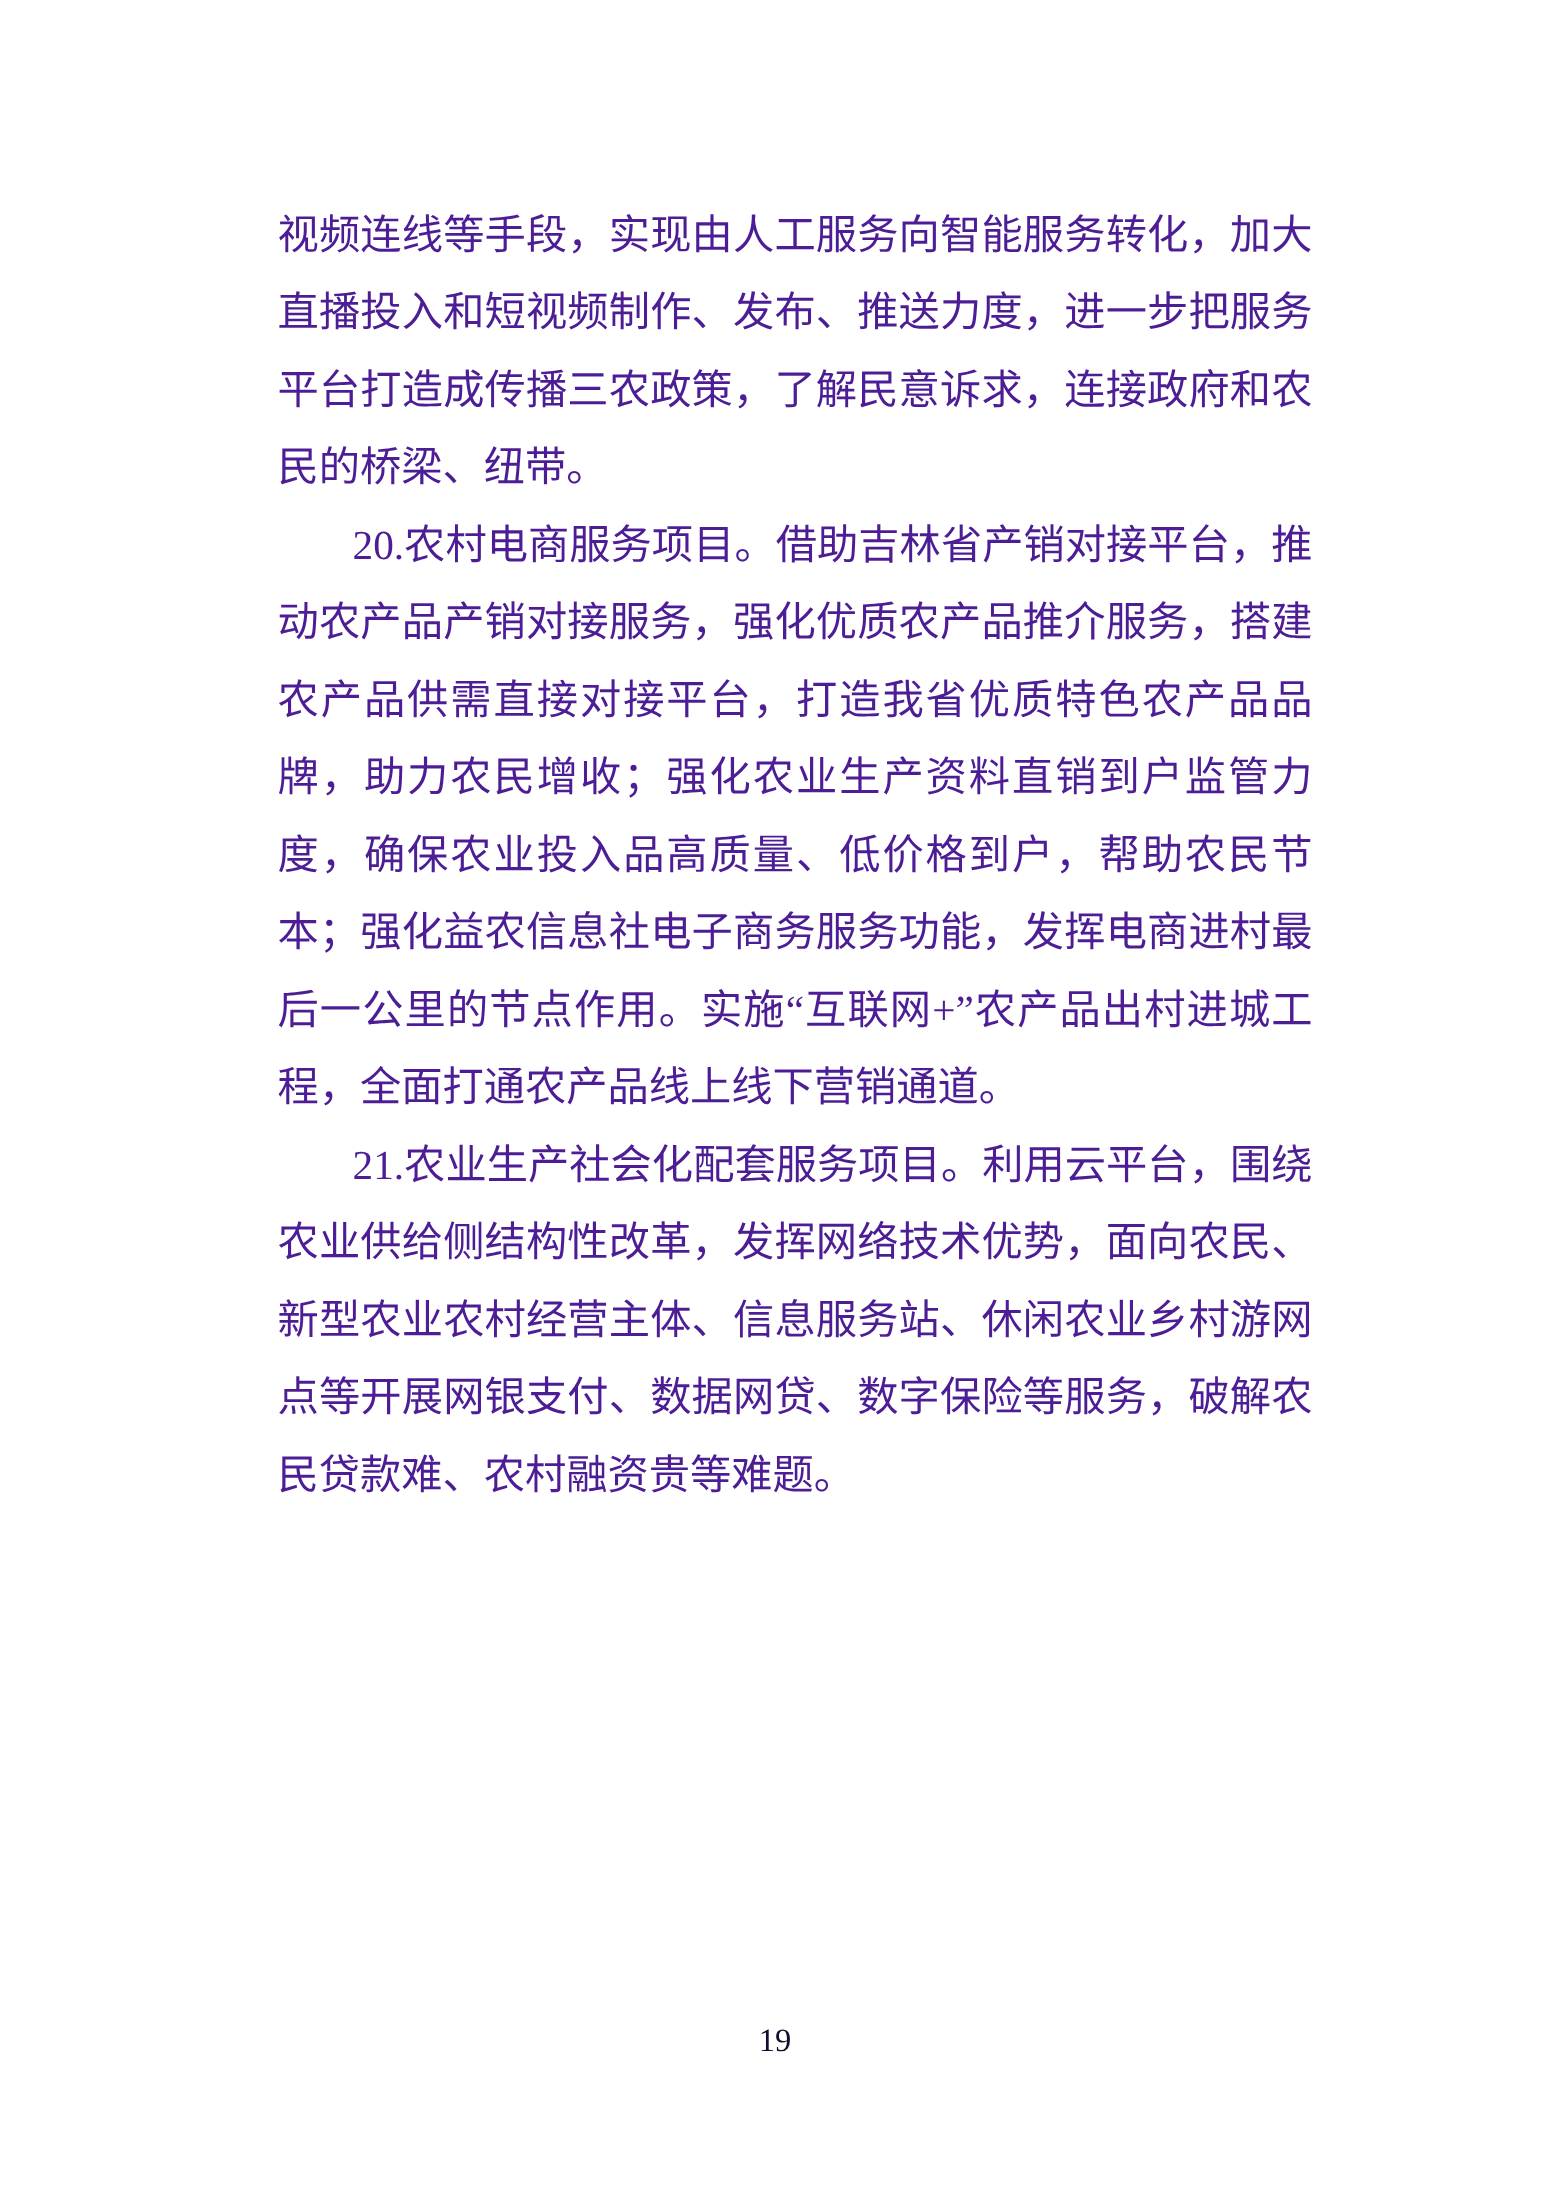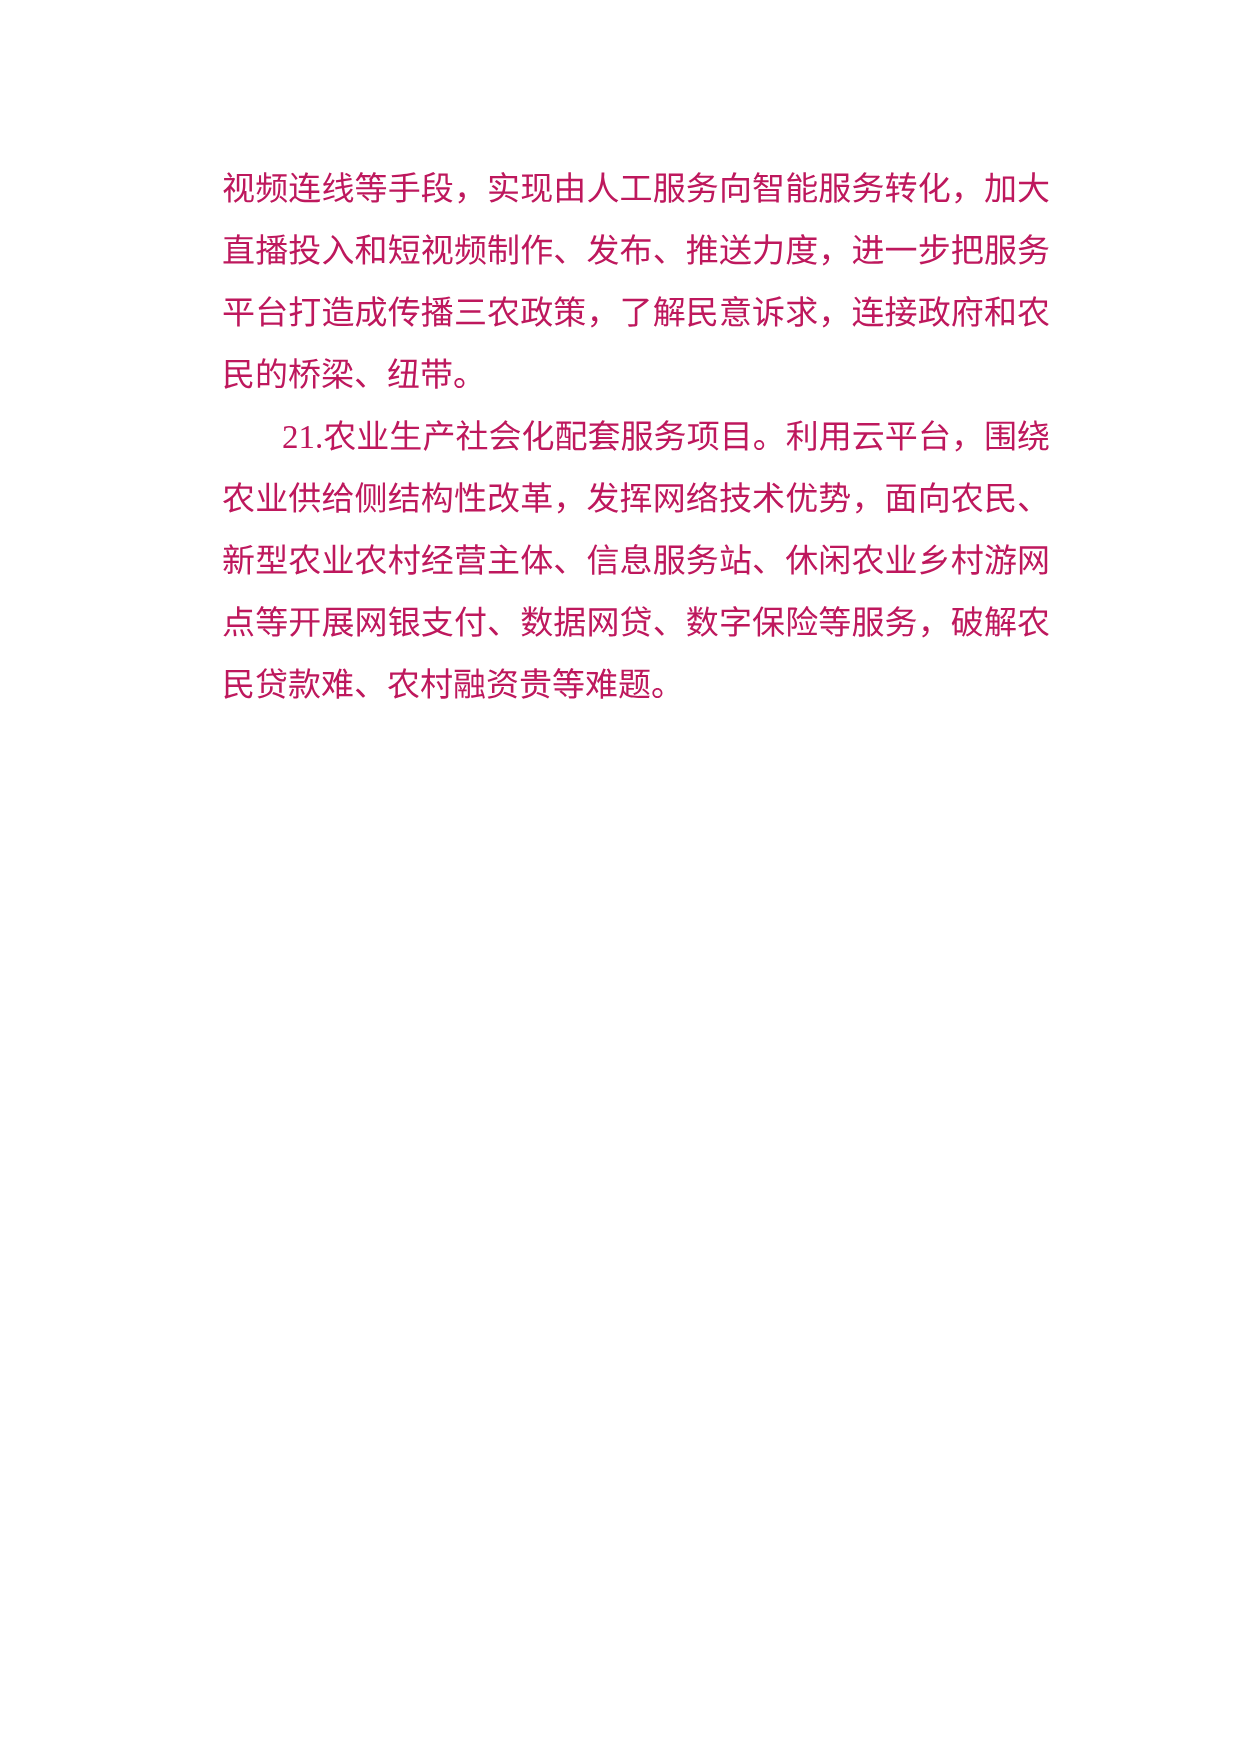--- a/index.html
+++ b/index.html
@@ -20,21 +20,21 @@
     top: 0;
     width: 1240px;
     height: 1754px;
     background: #ffffff;
   }
   .text-block {
     position: absolute;
     left: 222px;
     top: 158px;
     width: 828px;
-    color: #be185d;
+    color: #4c1d95;
     font-size: 33px;
     line-height: 62px;
     text-align: justify;
     text-justify: inter-character;
     word-break: break-all;
     overflow-wrap: break-word;
   }
   .text-block p {
     margin: 0;
     padding: 0;
@@ -58,17 +58,21 @@
     font-family: "Liberation Serif", "DejaVu Serif", serif;
   }
 </style>
 </head>
 <body>
 
 <div class="page">
 
   <div class="text-block">
     <p class="no-indent">视频连线等手段，实现由人工服务向智能服务转化，加大直播投入和短视频制作、发布、推送力度，进一步把服务平台打造成传播三农政策，了解民意诉求，连接政府和农民的桥梁、纽带。</p>
+    <p>20.农村电商服务项目。借助吉林省产销对接平台，推动农产品产销对接服务，强化优质农产品推介服务，搭建农产品供需直接对接平台，打造我省优质特色农产品品牌，助力农民增收；强化农业生产资料直销到户监管力度，确保农业投入品高质量、低价格到户，帮助农民节本；强化益农信息社电子商务服务功能，发挥电商进村最后一公里的节点作用。实施“互联网+”农产品出村进城工程，全面打通农产品线上线下营销通道。</p>
     <p>21.农业生产社会化配套服务项目。利用云平台，围绕农业供给侧结构性改革，发挥网络技术优势，面向农民、新型农业农村经营主体、信息服务站、休闲农业乡村游网点等开展网银支付、数据网贷、数字保险等服务，破解农民贷款难、农村融资贵等难题。</p>
   </div>
 
+  <div class="page-footer">
+    <span class="page-number">19</span>
+  </div>
 
 </div>
 
 </body></html>

